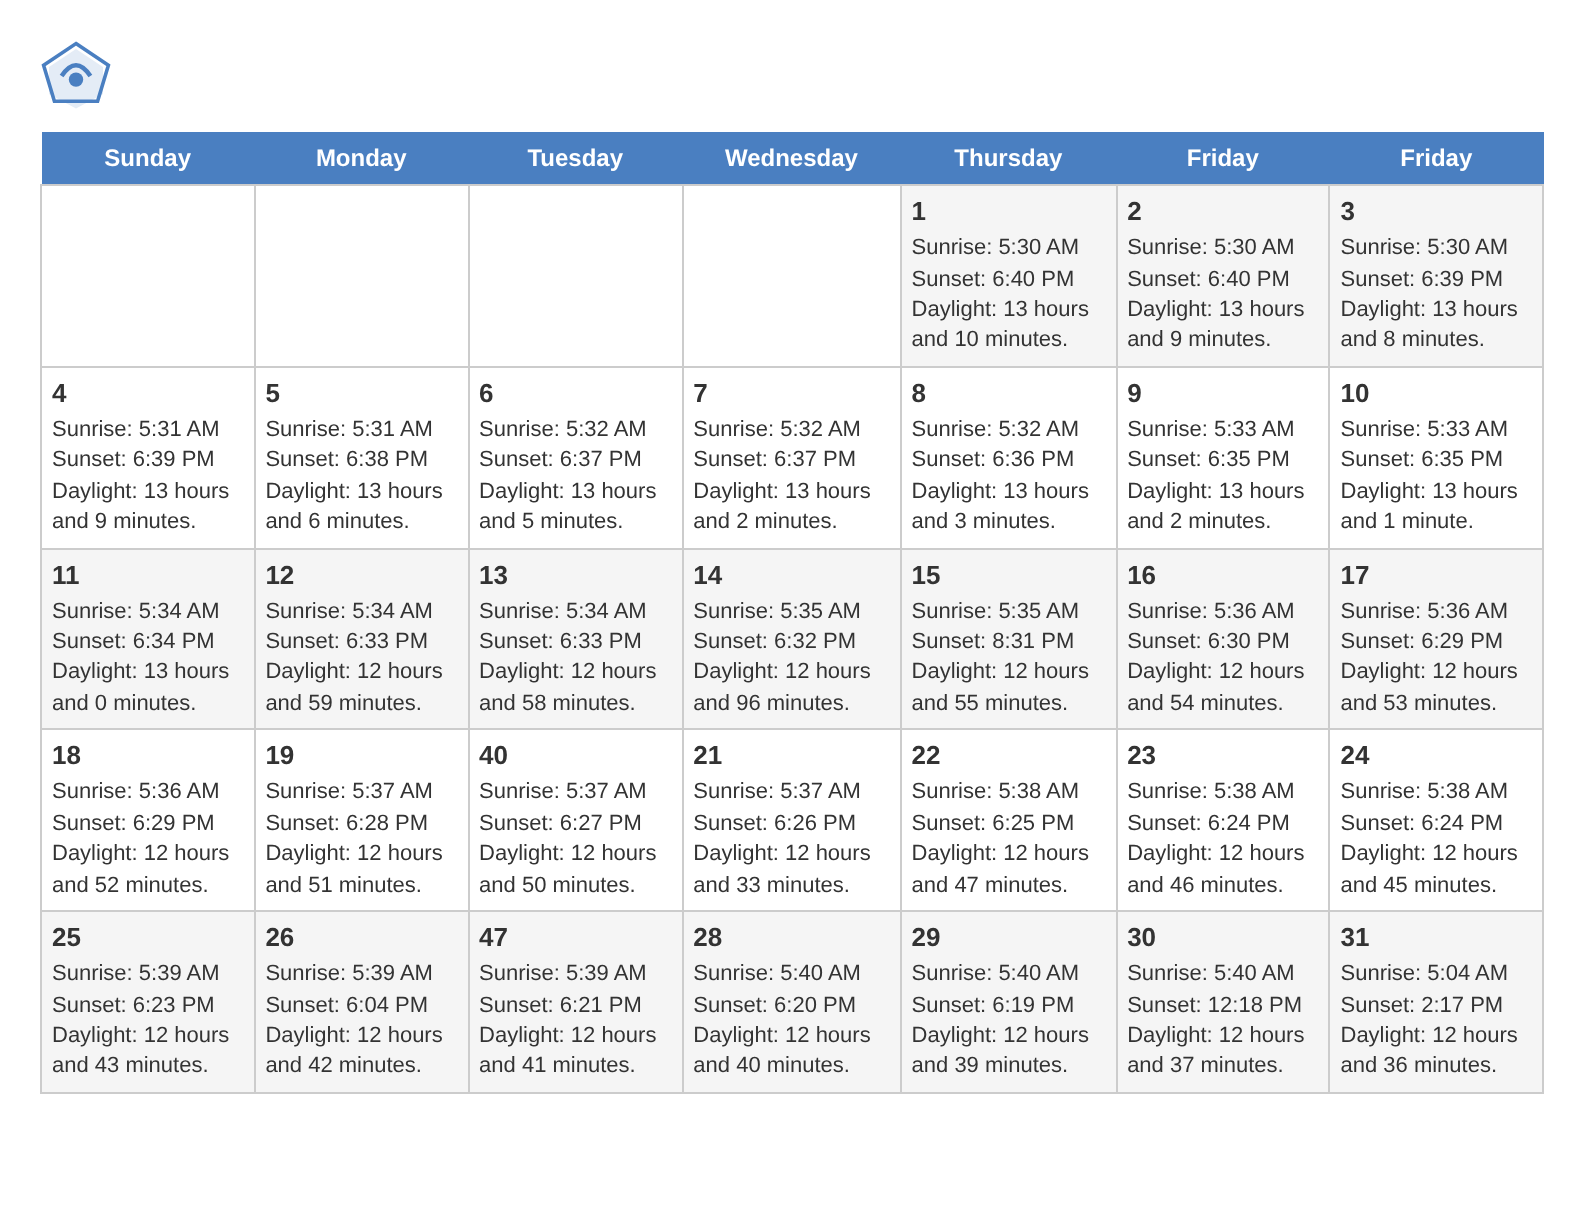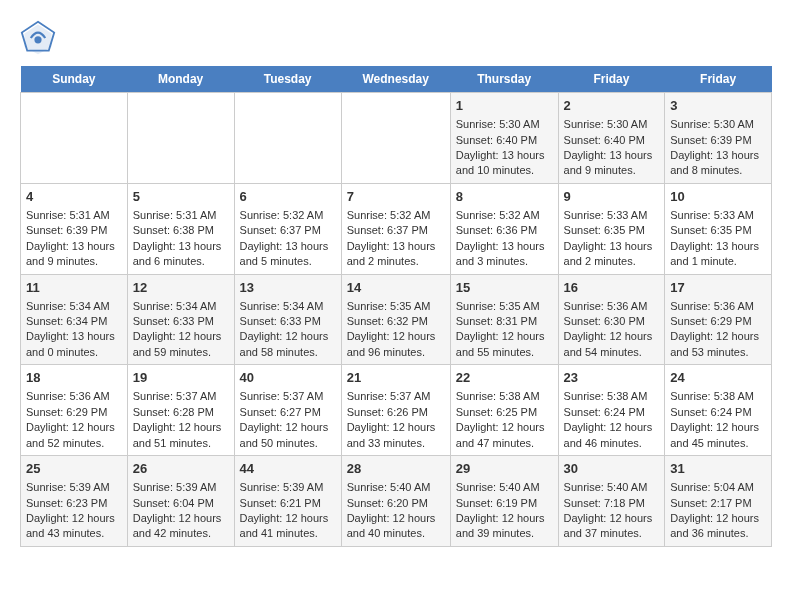--- a/index.html
+++ b/index.html
@@ -310,21 +310,21 @@
           <div>and 43 minutes.</div>
         </td>
         <td>
           <span class="day-num">26</span>
           <div>Sunrise: 5:39 AM</div>
           <div>Sunset: 6:04 PM</div>
           <div>Daylight: 12 hours</div>
           <div>and 42 minutes.</div>
         </td>
         <td>
-          <span class="day-num">44</span>
+          <span class="day-num">47</span>
           <div>Sunrise: 5:39 AM</div>
           <div>Sunset: 6:21 PM</div>
           <div>Daylight: 12 hours</div>
           <div>and 41 minutes.</div>
         </td>
         <td>
           <span class="day-num">28</span>
           <div>Sunrise: 5:40 AM</div>
           <div>Sunset: 6:20 PM</div>
           <div>Daylight: 12 hours</div>
@@ -333,21 +333,21 @@
         <td>
           <span class="day-num">29</span>
           <div>Sunrise: 5:40 AM</div>
           <div>Sunset: 6:19 PM</div>
           <div>Daylight: 12 hours</div>
           <div>and 39 minutes.</div>
         </td>
         <td>
           <span class="day-num">30</span>
           <div>Sunrise: 5:40 AM</div>
-          <div>Sunset: 7:18 PM</div>
+          <div>Sunset: 12:18 PM</div>
           <div>Daylight: 12 hours</div>
           <div>and 37 minutes.</div>
         </td>
         <td>
           <span class="day-num">31</span>
           <div>Sunrise: 5:04 AM</div>
           <div>Sunset: 2:17 PM</div>
           <div>Daylight: 12 hours</div>
           <div>and 36 minutes.</div>
         </td>

